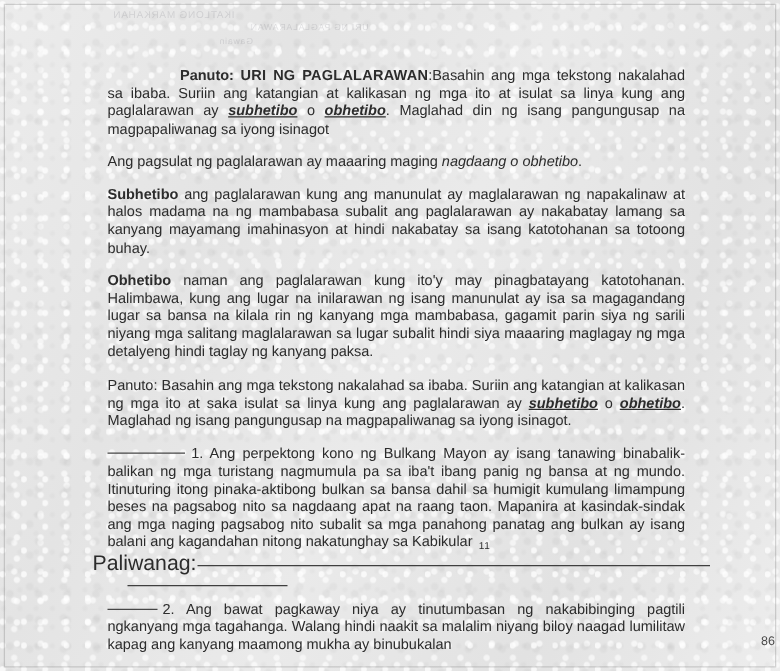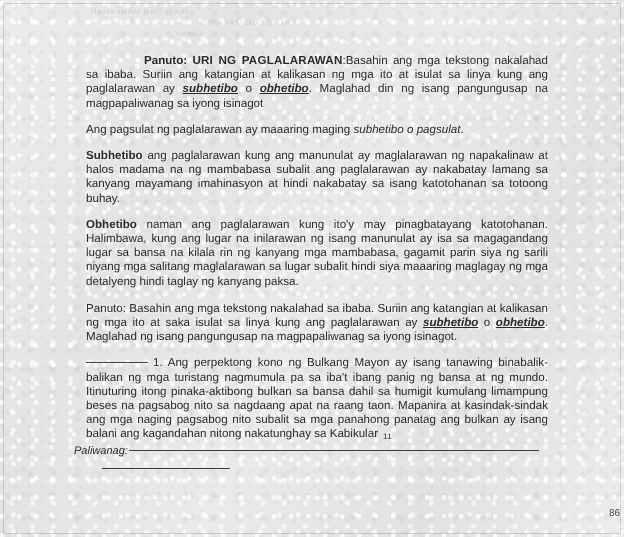--- a/index.html
+++ b/index.html
@@ -97,25 +97,24 @@
   
   .blank-inline {
     display: inline-block;
     border-bottom: 1px solid #474747;
     vertical-align: baseline;
   }
   .blank-lead { width: 62px; margin-right: 5px; position: relative; top: -3px; }
   .blank-lead-2 { width: 40px; margin-right: 4px; position: relative; top: -3px; }
 
   .paliwanag-row {
-    font-size: 11px;
+    font-size: 17px;
     line-height: 14.2px;
     white-space: nowrap;
     margin-top: 0px;
-    font-style: italic;
   }
   .paliwanag-rule {
     display: inline-block;
     width: 410px;
     border-bottom: 1px solid #3f3f3f;
     position: relative;
     top: -3px;
     margin-left: 1px;
   }
 
@@ -147,32 +146,33 @@
   <div id="scan-frame"></div>
 
   <span class="bleed" id="bleed-1">IKATLONG MARKAHAN</span>
   <span class="bleed" id="bleed-2">URI NG PAGLALARAWAN</span>
   <span class="bleed" id="bleed-3">Gawain</span>
 
   <div id="content">
 
     <p class="blk ind-first"><span class="title-lead">Panuto:</span><span>&nbsp;</span><span class="title-caps">URI NG PAGLALARAWAN</span><span>:Basahin ang mga tekstong nakalahad sa ibaba.  Suriin ang katangian at kalikasan ng mga ito at  isulat sa linya kung ang paglalarawan ay </span><span class="bi-u">subhetibo</span><span> o </span><span class="bi-u">obhetibo</span><span>. Maglahad din ng isang pangungusap na magpapaliwanag sa iyong isinagot</span></p>
 
-    <p class="blk"><span>Ang pagsulat ng paglalarawan ay maaaring maging </span><span class="ital">subhetibo o pagsulat</span><span>.</span></p>
+    <p class="blk"><span>Ang pagsulat ng paglalarawan ay maaaring maging </span><span class="ital">nagdaang o obhetibo</span><span>.</span></p>
 
     <p class="blk"><span class="bold">Subhetibo</span><span> ang paglalarawan kung ang manunulat ay maglalarawan ng napakalinaw at halos madama na ng mambabasa subalit ang paglalarawan ay nakabatay lamang sa kanyang mayamang imahinasyon at hindi nakabatay sa isang katotohanan sa totoong buhay.</span></p>
 
     <p class="blk"><span class="bold">Obhetibo</span><span> naman ang paglalarawan kung ito'y may pinagbatayang katotohanan. Halimbawa, kung ang lugar na inilarawan ng isang manunulat ay isa sa magagandang lugar sa bansa na kilala rin ng kanyang mga mambabasa, gagamit parin siya ng sarili niyang mga salitang maglalarawan sa lugar subalit hindi siya maaaring maglagay ng mga detalyeng hindi taglay ng kanyang paksa.</span></p>
 
     <p class="blk gap-md"><span>Panuto:</span><span> Basahin ang mga tekstong nakalahad sa ibaba. Suriin ang katangian at kalikasan ng mga ito at saka isulat sa linya kung ang paglalarawan ay </span><span class="bi-u">subhetibo</span><span> o </span><span class="bi-u">obhetibo</span><span>. Maglahad ng isang pangungusap na magpapaliwanag sa iyong isinagot.</span></p>
 
     <p class="blk"><span class="blank-inline blank-lead"></span><span>1.</span><span> Ang perpektong kono ng Bulkang Mayon ay isang tanawing binabalik-balikan ng mga turistang nagmumula pa sa iba't ibang panig ng bansa at ng mundo. Itinuturing itong pinaka-aktibong bulkan sa bansa dahil sa humigit kumulang limampung beses na pagsabog nito sa nagdaang apat na raang taon. Mapanira at kasindak-sindak ang mga naging pagsabog nito subalit sa mga panahong panatag ang bulkan ay isang balani ang kagandahan nitong nakatunghay sa Kabikular</span><span class="supref">11</span></p>
 
     <div class="paliwanag-row"><span>Paliwanag:</span><span class="paliwanag-rule"></span></div>
 
     <div class="short-rule"></div>
 
+    <p class="blk"><span class="blank-inline blank-lead-2"></span><span>2.</span><span> Ang bawat pagkaway niya ay tinutumbasan ng nakabibinging pagtili ngkanyang mga tagahanga. Walang hindi naakit sa malalim niyang biloy naagad lumilitaw kapag ang kanyang maamong mukha ay binubukalan</span></p>
 
   </div>
 
   <div id="page-number">86</div>
 
 </div>
 
 </body></html>

